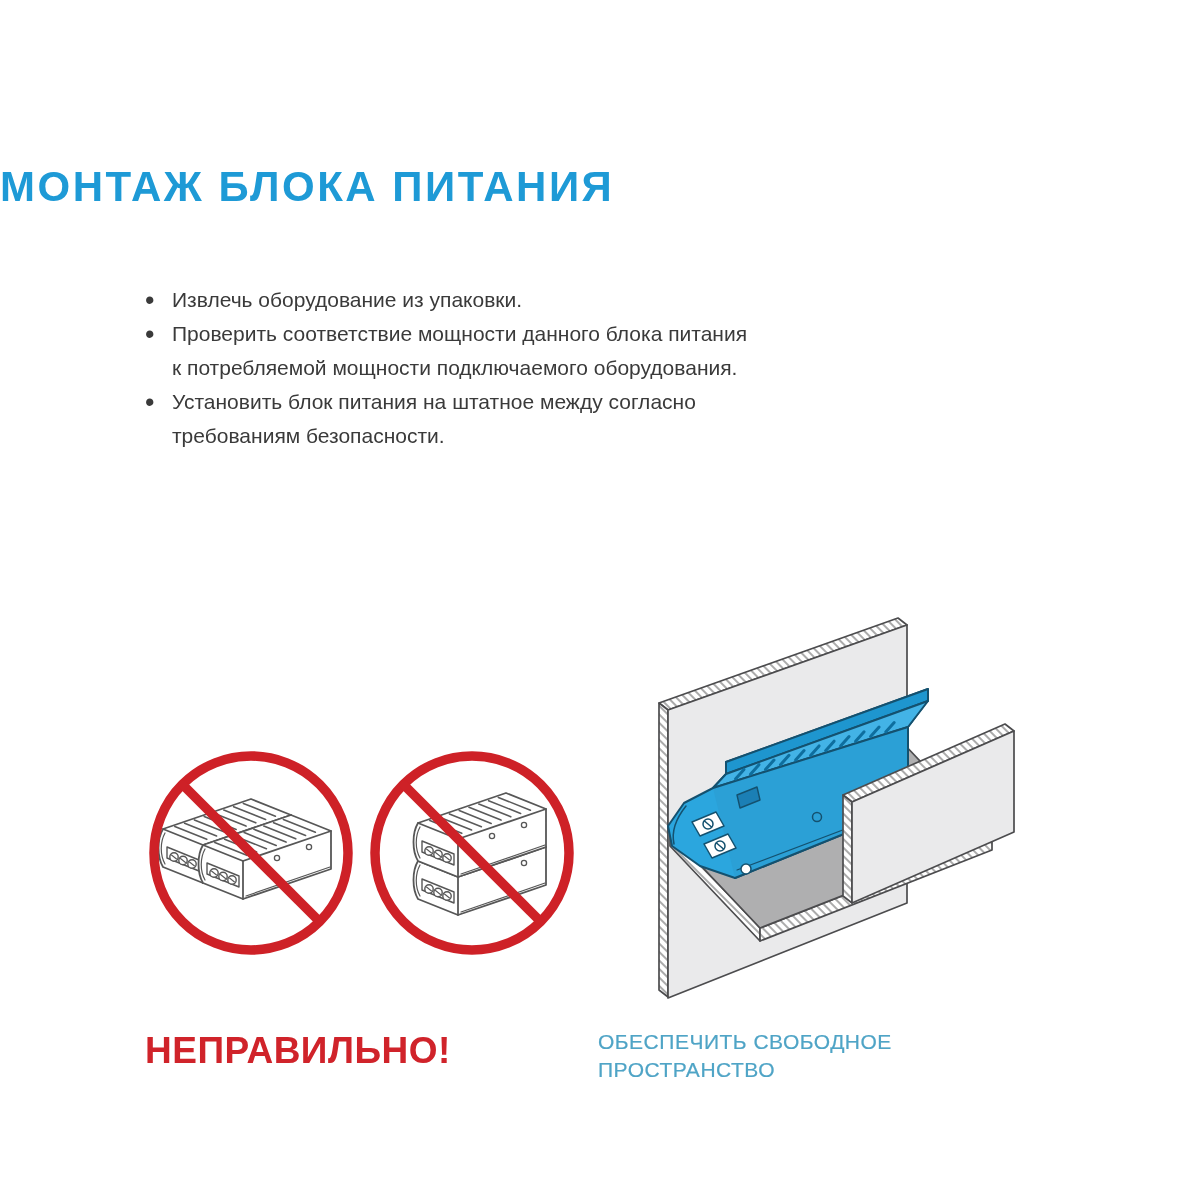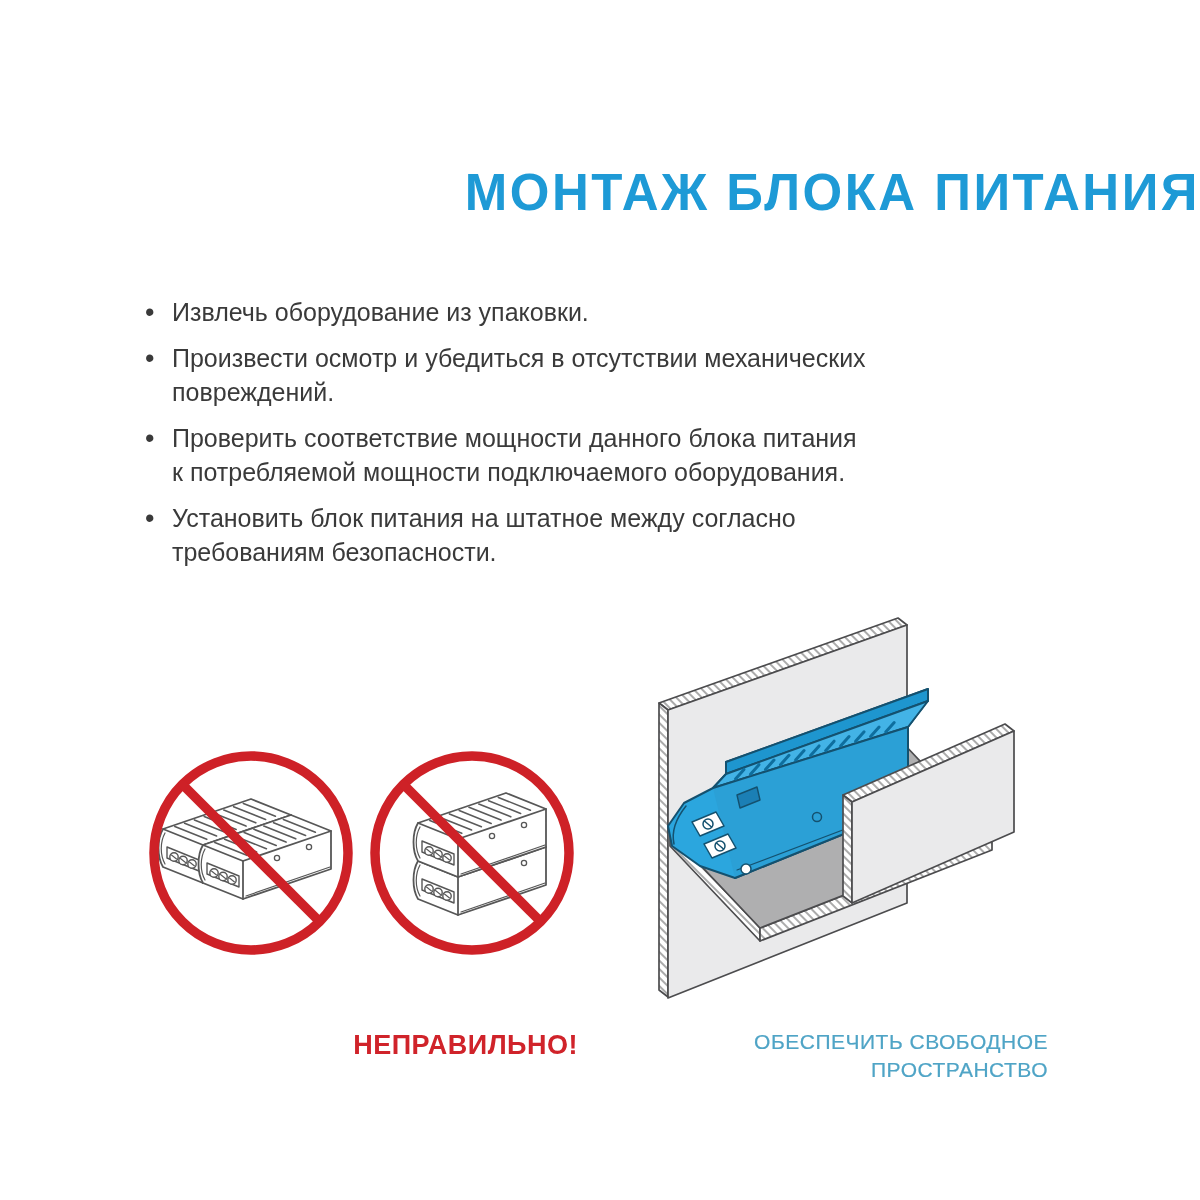--- a/index.html
+++ b/index.html
@@ -18,93 +18,90 @@
   html,body{width:1200px;height:1200px;}
   body{
     position:relative;
     background:#ffffff;
     font-family:"Liberation Sans", sans-serif;
     overflow:hidden;
   }
   .page-title{
     position:absolute;
     top:163px; left:0; right:0;
-    text-align:right;
-    font-size:51px;
+    text-align:left;
+    font-size:42px;
     font-weight:bold;
     letter-spacing:2.5px;
     color:var(--title_blue);
   }
   .instruction-list{
     position:absolute;
     left:144px; top:283px;
     width:920px;
     list-style:none;
   }
   .instruction-list li{
     position:relative;
     padding-left:28px;
-    font-size:25px;
+    font-size:21px;
     line-height:34px;
     color:var(--body_text);
     white-space:pre-line;
-    margin-top:12px;
   }
   .instruction-list li::before{
     content:"•";
     position:absolute;
     left:1px; top:0;
     font-size:27px;
     color:var(--body_text);
   }
   .figure-icon{
     position:absolute;
     width:212px; height:212px;
   }
   #icon-pair{left:145px; top:747px;}
   #icon-stack{left:366px; top:747px;}
   .wrong-label{
     position:absolute;
     left:145px; top:1030px;
     width:433px;
-    text-align:right;
-    font-size:27px;
+    text-align:left;
+    font-size:37px;
     font-weight:bold;
     letter-spacing:.5px;
     color:var(--alert_red);
   }
   .scene{
     position:absolute;
     left:612px; top:608px;
     width:432px; height:432px;
   }
   .scene-caption{
     position:absolute;
     left:598px; top:1028px;
     width:450px;
-    text-align:right;
+    text-align:left;
     font-size:21px;
     line-height:28px;
     letter-spacing:.5px;
     color:var(--caption_blue);
     font-weight:bold;
     -webkit-text-stroke:.2px;
   }
   .scene-caption span{display:block;font-weight:normal;}
   svg{display:block;}
 </style>
 </head>
 <body>
 
 <h1 class="page-title">МОНТАЖ БЛОКА ПИТАНИЯ</h1>
 
 <ul class="instruction-list">
   <li>Извлечь оборудование из упаковки.</li>
-  <li>Произвести осмотр и убедиться в отсутствии механических
-повреждений.</li>
   <li>Проверить соответствие мощности данного блока питания
 к потребляемой мощности подключаемого оборудования.</li>
   <li>Установить блок питания на штатное между согласно
 требованиям безопасности.</li>
 </ul>
 
 <svg id="icon-pair" class="figure-icon" viewBox="0 0 212 212">
   <defs>
     <g id="psuA" stroke="#575757" stroke-width="1.8" stroke-linejoin="round" stroke-linecap="round" fill="none">
       <path d="M10,34 L98,4 L138,20 L138,58 L50,88 L10,72 C4,62 4,44 10,34 Z" fill="#ffffff"></path>

